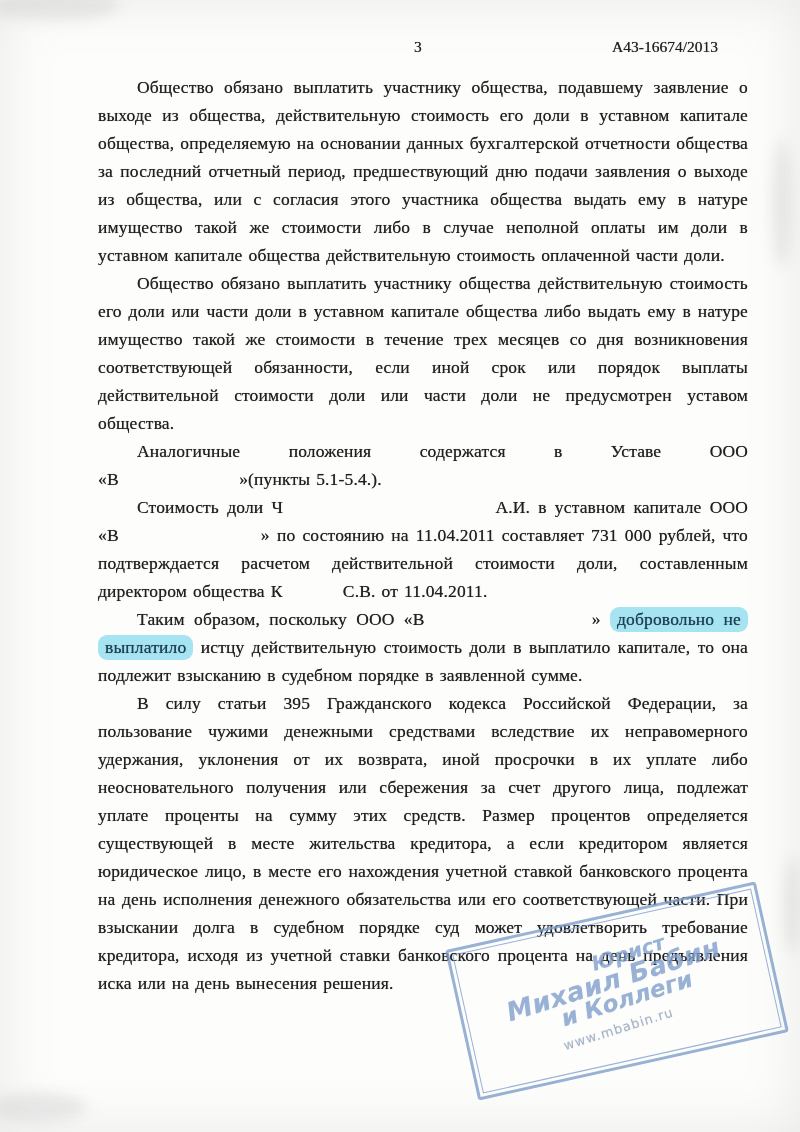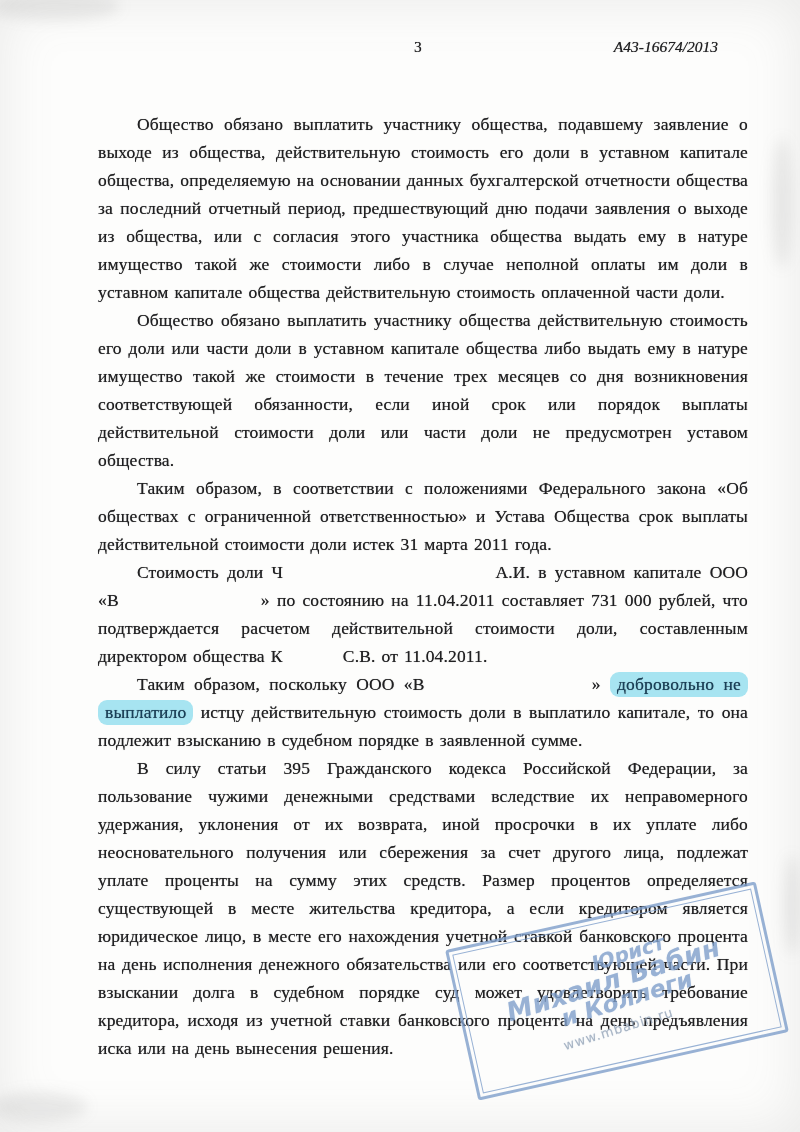--- a/index.html
+++ b/index.html
@@ -20,23 +20,23 @@
   .smudge { position:absolute; border-radius:50%; filter:blur(7px);
             background:rgba(110,110,110,.12); pointer-events:none; }
   .smudge.s1 { left:-10px; top:-8px;  width:130px; height:28px; }
   .smudge.s2 { left:772px; top:138px; width:20px;  height:130px; }
   .smudge.s3 { left:784px; top:855px; width:16px;  height:100px; }
   .smudge.s4 { left:-8px;  top:1092px; width:95px; height:30px; }
 
   .header { position:relative; height:22px; font-size:15.5px;
             text-shadow:0 0 .7px rgba(40,40,40,.75); }
   .pagenum { position:absolute; left:316px; }
-  .casenum { position:absolute; right:30px;font-style:italic; }
+  .casenum { position:absolute; right:30px; }
 
-  .content { margin-top:50px; }
+  .content { margin-top:13px; }
   .para {
     text-align: justify;
     text-indent: 39px;
     line-height: 28px;
     font-size: 17.5px;
     letter-spacing:.15px;
     word-spacing:1.5px;
     text-shadow:0 0 .7px rgba(40,40,40,.75);
   }
   .hl {
@@ -79,21 +79,21 @@
 <div class="page">
 
   <div class="header">
     <span class="pagenum">3</span>
     <span class="casenum">А43-16674/2013</span>
   </div>
 
   <div class="content">
     <p class="para">Общество обязано выплатить участнику общества, подавшему заявление о выходе из общества, действительную стоимость его доли в уставном капитале общества, определяемую на основании данных бухгалтерской отчетности общества за последний отчетный период, предшествующий дню подачи заявления о выходе из общества, или с согласия этого участника общества выдать ему в натуре имущество такой же стоимости либо в случае неполной оплаты им доли в уставном капитале общества действительную стоимость оплаченной части доли.</p>
     <p class="para">Общество обязано выплатить участнику общества действительную стоимость его доли или части доли в уставном капитале общества либо выдать ему в натуре имущество такой же стоимости в течение трех месяцев со дня возникновения соответствующей обязанности, если иной срок или порядок выплаты действительной стоимости доли или части доли не предусмотрен уставом общества.</p>
-    <p class="para">Таким образом, в соответствии с положениями Федерального закона «Об обществах с ограниченной ответственностью» и Устава Общества срок выплаты действительной стоимости доли истек 31 марта 2011 года.</p>
+    <p class="para">Аналогичные положения содержатся в Уставе ООО «В&nbsp;&nbsp;&nbsp;&nbsp;&nbsp;&nbsp;&nbsp;&nbsp;&nbsp;&nbsp;&nbsp;&nbsp;&nbsp;&nbsp;&nbsp;&nbsp;&nbsp;&nbsp;&nbsp;&nbsp;»(пункты 5.1-5.4.).</p>
     <p class="para">Стоимость доли Ч&nbsp;&nbsp;&nbsp;&nbsp;&nbsp;&nbsp;&nbsp;&nbsp;&nbsp;&nbsp;&nbsp;&nbsp;&nbsp;&nbsp;&nbsp;&nbsp;&nbsp;&nbsp;&nbsp;&nbsp;&nbsp;&nbsp;&nbsp;&nbsp;&nbsp;&nbsp;А.И. в уставном капитале ООО «В&nbsp;&nbsp;&nbsp;&nbsp;&nbsp;&nbsp;&nbsp;&nbsp;&nbsp;&nbsp;&nbsp;&nbsp;&nbsp;&nbsp;&nbsp;&nbsp;&nbsp;&nbsp;&nbsp;&nbsp;» по состоянию на 11.04.2011 составляет 731&nbsp;000 рублей, что подтверждается расчетом действительной стоимости доли, составленным директором общества К&nbsp;&nbsp;&nbsp;&nbsp;&nbsp;&nbsp;&nbsp;&nbsp;&nbsp;&nbsp;С.В. от 11.04.2011.</p>
     <p class="para"><span>Таким образом, поскольку ООО «В&nbsp;&nbsp;&nbsp;&nbsp;&nbsp;&nbsp;&nbsp;&nbsp;&nbsp;&nbsp;&nbsp;&nbsp;&nbsp;&nbsp;&nbsp;&nbsp;&nbsp;&nbsp;» </span><span class="hl">добровольно не выплатило</span><span> истцу действительную стоимость доли в выплатило капитале, то она подлежит взысканию в судебном порядке в заявленной сумме.</span></p>
     <p class="para">В силу статьи 395 Гражданского кодекса Российской Федерации, за пользование чужими денежными средствами вследствие их неправомерного удержания, уклонения от их возврата, иной просрочки в их уплате либо неосновательного получения или сбережения за счет другого лица, подлежат уплате проценты на сумму этих средств. Размер процентов определяется существующей в месте жительства кредитора, а если кредитором является юридическое лицо, в месте его нахождения учетной ставкой банковского процента на день исполнения денежного обязательства или его соответствующей части. При взыскании долга в судебном порядке суд может удовлетворить требование кредитора, исходя из учетной ставки банковского процента на день предъявления иска или на день вынесения решения.</p>
   </div>
 
   <div class="stamp">
     <div class="stamp-border-outer"></div>
     <div class="stamp-border-inner"></div>
     <div class="stamp-text">
       <div class="stamp-title">Юрист</div>

